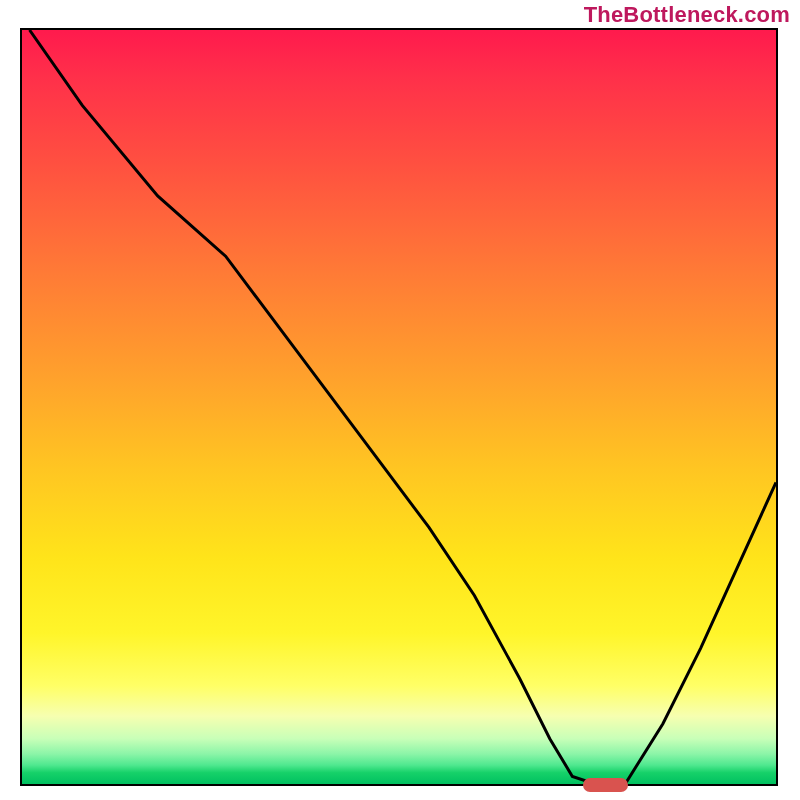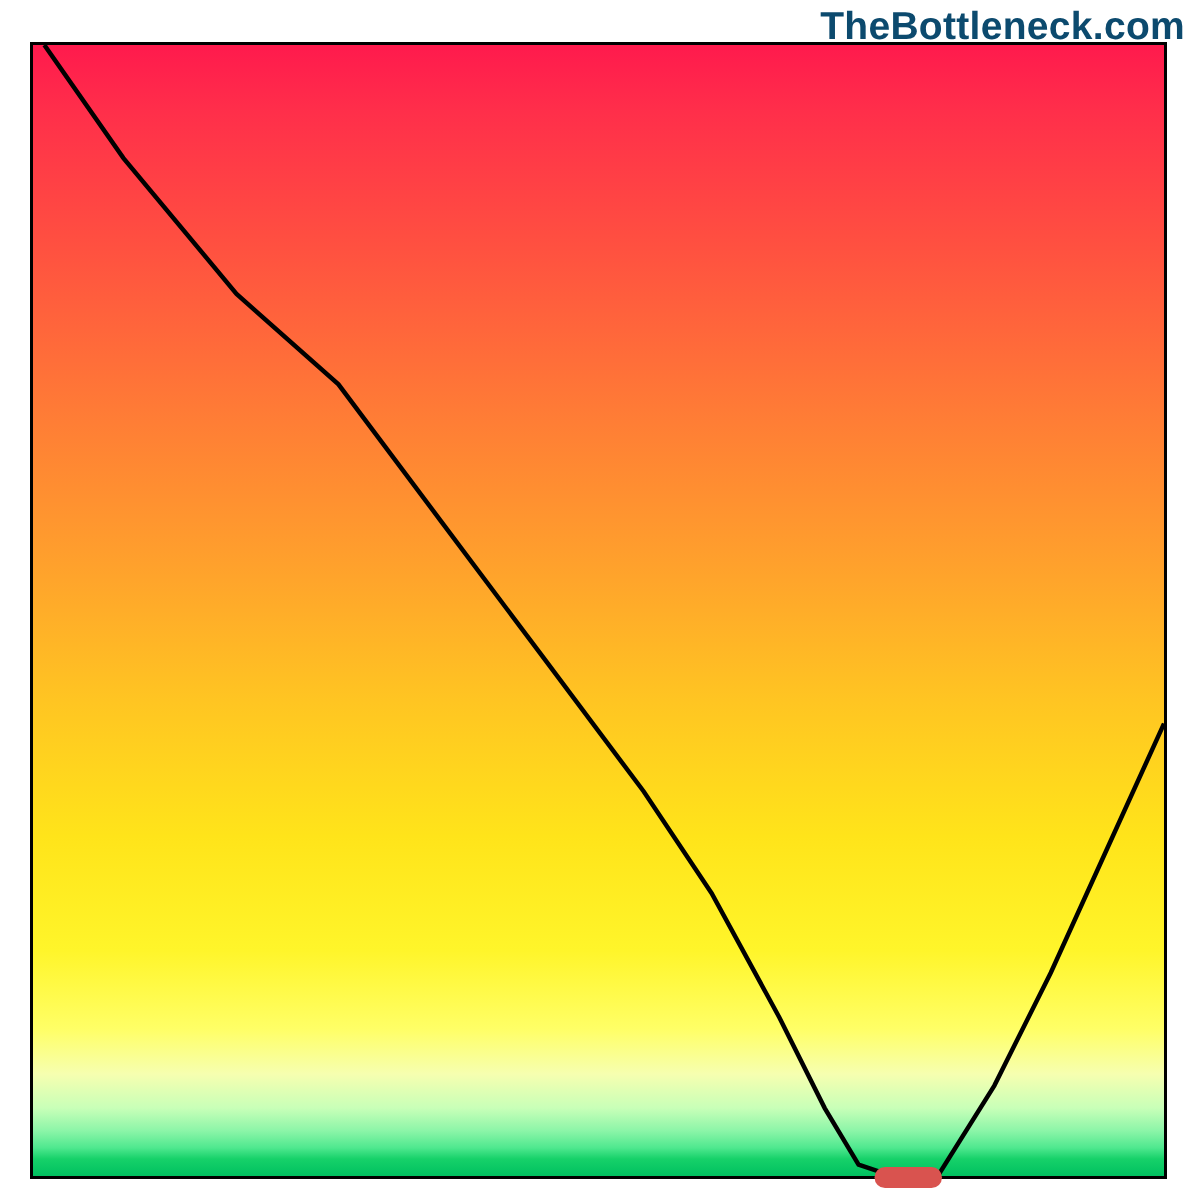--- a/index.html
+++ b/index.html
@@ -12,23 +12,23 @@
   }
   .frame {
     position: relative;
     width: 800px;
     height: 800px;
   }
   .watermark {
     position: absolute;
     top: 2px;
     right: 10px;
-    font-size: 26px;
+    font-size: 22px;
     font-weight: 600;
-    color: #0c4a6e;
+    color: #be185d;
     letter-spacing: 0.2px;
   }
   .plot-border {
     position: absolute;
     left: 20px;
     top: 28px;
     width: 758px;
     height: 758px;
     border: 2px solid #000;
     background: linear-gradient(

